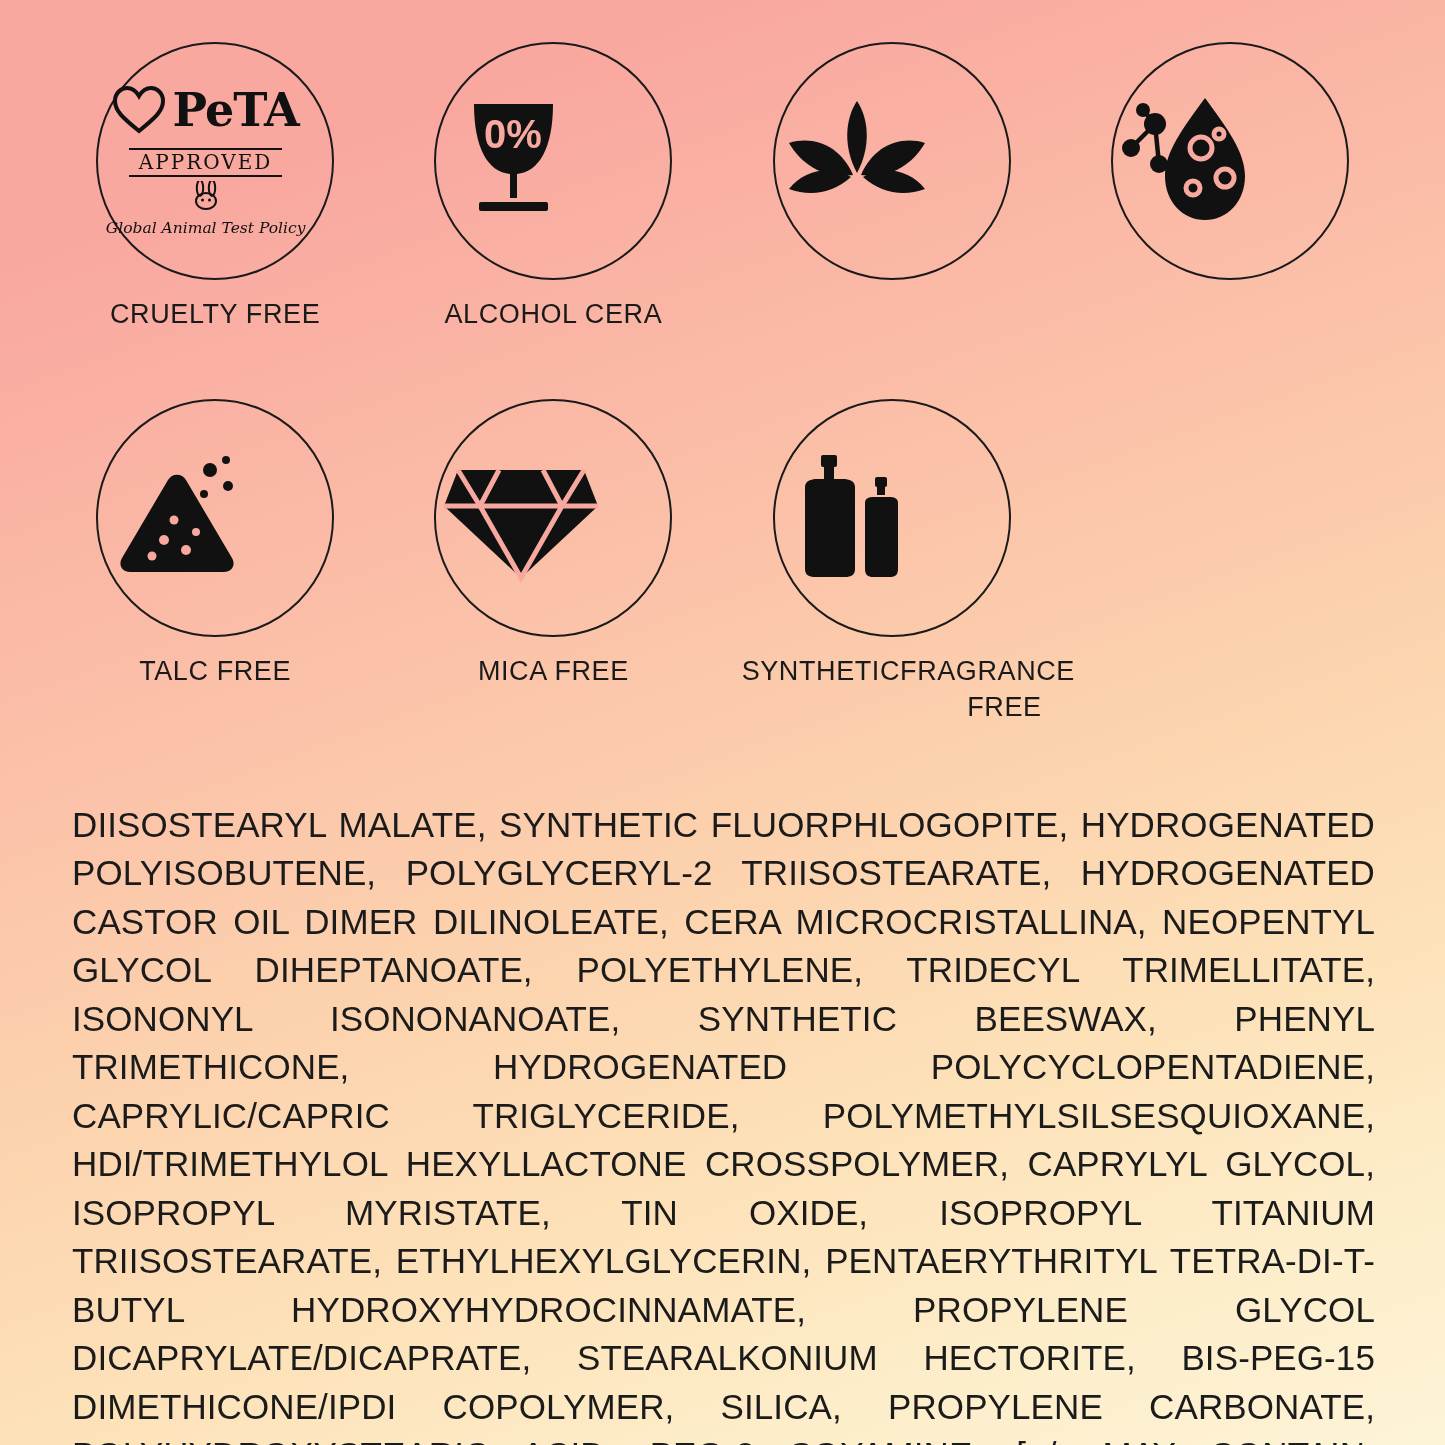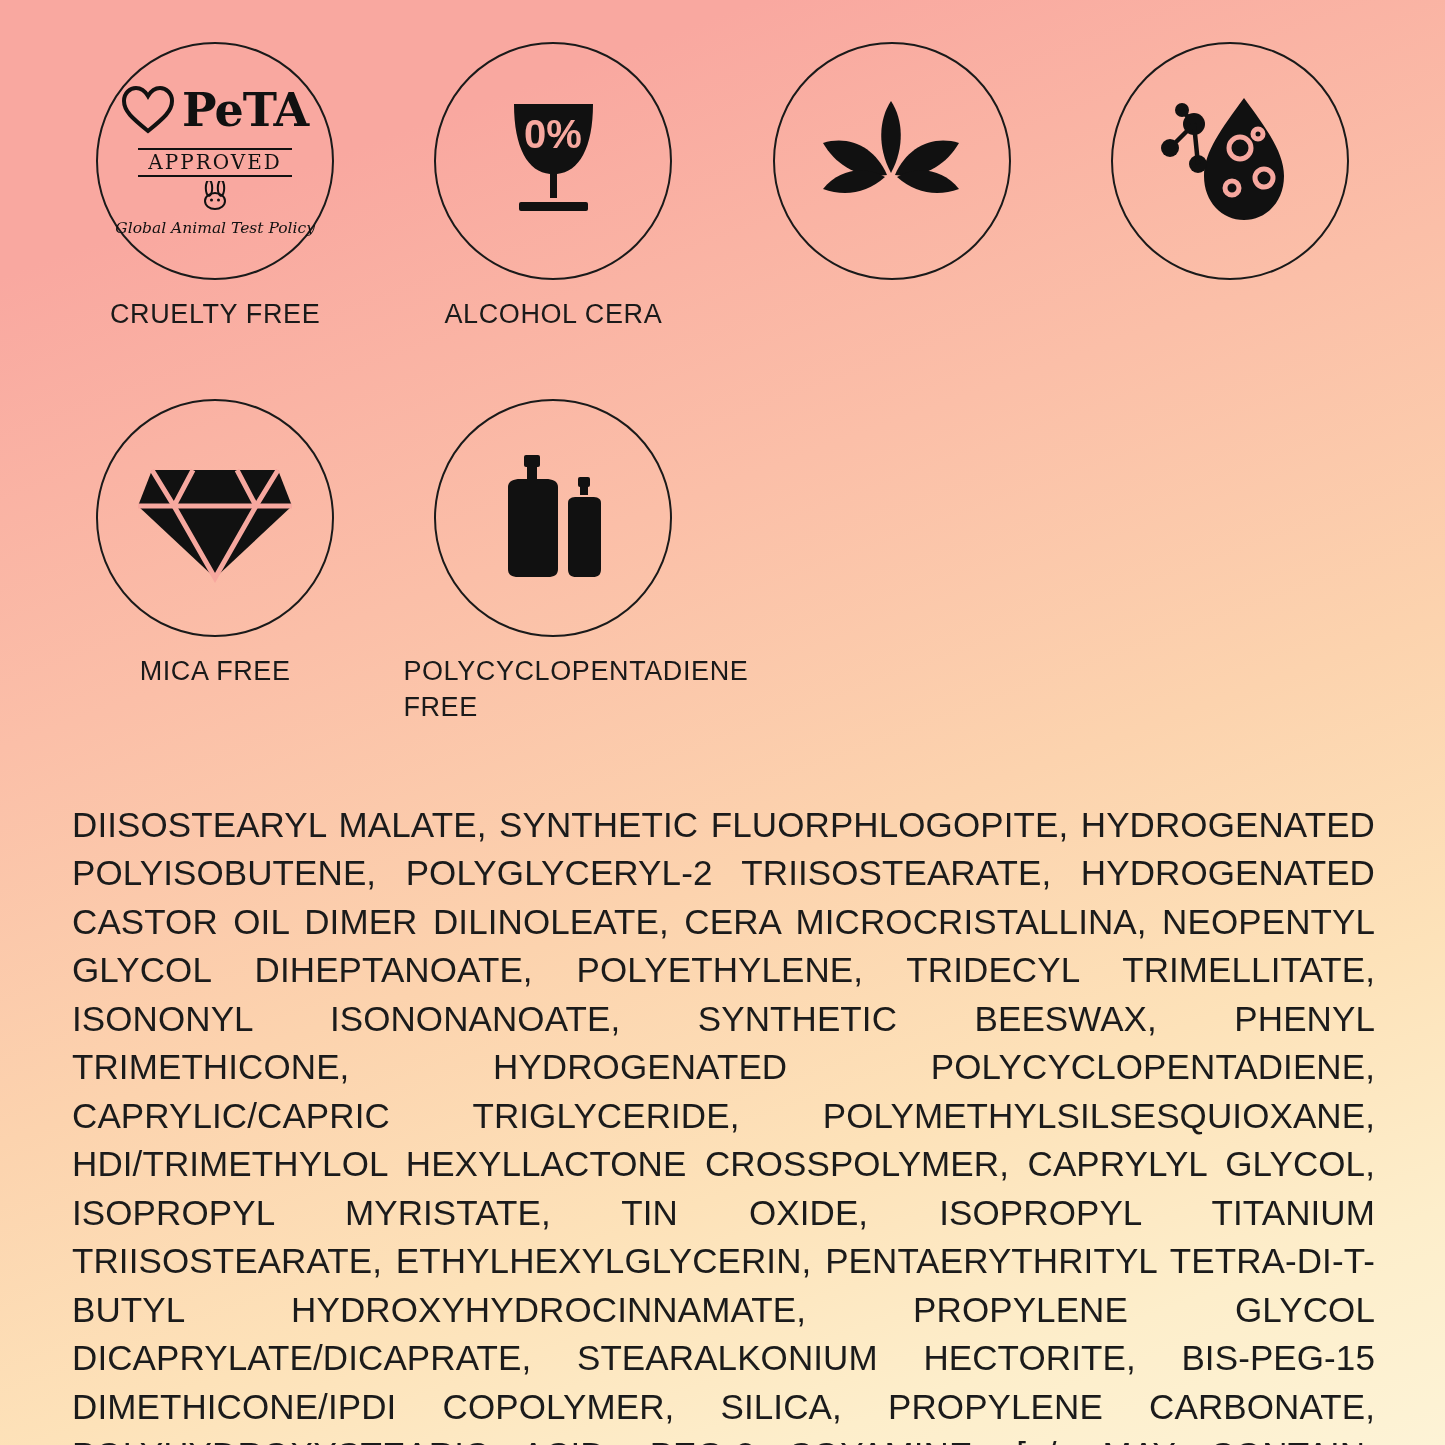--- a/index.html
+++ b/index.html
@@ -35,26 +35,25 @@
     flex-direction: column;
     align-items: center;
   }
   .badge-circle {
     width: 238px;
     height: 238px;
     border: 2.5px solid #1a1a1a;
     border-radius: 50%;
     display: flex;
     align-items: center;
-    justify-content: center;
     box-sizing: border-box;
   }
   .badge-label {
     margin-top: 17px;
-    text-align: left;
+    text-align: right;
     font-size: 27px;
     letter-spacing: 0.6px;
     line-height: 1.32;
     color: #1a1a1a;
     max-width: 300px;
   }
 
   
   .peta {
     display: flex;
@@ -190,20 +189,41 @@
           <g fill="none" stroke="#f7a89f" stroke-width="5">
             <circle cx="88" cy="62" r="11"></circle>
             <circle cx="112" cy="92" r="9"></circle>
             <circle cx="80" cy="102" r="7"></circle>
             <circle cx="106" cy="48" r="5"></circle>
           </g>
         </svg>
       </div>
     </div>
 
+    <div class="badge">
+      <div class="badge-circle">
+        <svg width="160" height="145" viewBox="0 0 160 145">
+          <g fill="#111">
+            <path d="M70 34 C74 27 84 27 88 34 L134 112 C138 119 134 126 126 126 L32 126 C24 126 20 119 24 112 Z"></path>
+            <circle cx="112" cy="24" r="7"></circle>
+            <circle cx="130" cy="40" r="5"></circle>
+            <circle cx="106" cy="48" r="4"></circle>
+            <circle cx="128" cy="14" r="4"></circle>
+          </g>
+          <g fill="#f7a89f">
+            <circle cx="66" cy="94" r="5"></circle>
+            <circle cx="88" cy="104" r="5"></circle>
+            <circle cx="76" cy="74" r="4.5"></circle>
+            <circle cx="54" cy="110" r="4.5"></circle>
+            <circle cx="98" cy="86" r="4"></circle>
+          </g>
+        </svg>
+      </div>
+      <div class="badge-label">TALC FREE</div>
+    </div>
 
     <div class="badge">
       <div class="badge-circle">
         <svg width="170" height="140" viewBox="0 0 170 140">
           <g fill="#111">
             <path d="M22 22 L148 22 L162 58 L85 130 L8 58 Z"></path>
           </g>
           <g fill="none" stroke="#f7a89f" stroke-width="5">
             <path d="M22 22 L44 58 L85 130 L126 58 L148 22"></path>
             <path d="M8 58 L162 58"></path>
@@ -220,21 +240,21 @@
           <g fill="#111">
             <rect x="46" y="12" width="16" height="12" rx="2"></rect>
             <rect x="49" y="24" width="10" height="12"></rect>
             <path d="M30 44 C30 38 36 36 42 36 L68 36 C74 36 80 38 80 44 L80 126 C80 132 76 134 70 134 L40 134 C34 134 30 132 30 126 Z"></path>
             <rect x="100" y="34" width="12" height="10" rx="2"></rect>
             <rect x="102" y="44" width="8" height="8"></rect>
             <path d="M90 60 C90 55 94 54 99 54 L114 54 C119 54 123 55 123 60 L123 126 C123 132 120 134 115 134 L98 134 C93 134 90 132 90 126 Z"></path>
           </g>
         </svg>
       </div>
-      <div class="badge-label">POLYCYCLOPENTADIENE FREE</div>
+      <div class="badge-label">SYNTHETICFRAGRANCE FREE</div>
     </div>
 
   </div>
 
   <div class="ingredients">
     <p class="ing-body">DIISOSTEARYL MALATE, SYNTHETIC FLUORPHLOGOPITE, HYDROGENATED POLYISOBUTENE, POLYGLYCERYL-2 TRIISOSTEARATE, HYDROGENATED CASTOR OIL DIMER DILINOLEATE, CERA MICROCRISTALLINA, NEOPENTYL GLYCOL DIHEPTANOATE, POLYETHYLENE, TRIDECYL TRIMELLITATE, ISONONYL ISONONANOATE, SYNTHETIC BEESWAX, PHENYL TRIMETHICONE, HYDROGENATED POLYCYCLOPENTADIENE, CAPRYLIC/CAPRIC TRIGLYCERIDE, POLYMETHYLSILSESQUIOXANE, HDI/TRIMETHYLOL HEXYLLACTONE CROSSPOLYMER, CAPRYLYL GLYCOL, ISOPROPYL MYRISTATE, TIN OXIDE, ISOPROPYL TITANIUM TRIISOSTEARATE, ETHYLHEXYLGLYCERIN, PENTAERYTHRITYL TETRA-DI-T-BUTYL HYDROXYHYDROCINNAMATE, PROPYLENE GLYCOL DICAPRYLATE/DICAPRATE, STEARALKONIUM HECTORITE, BIS-PEG-15 DIMETHICONE/IPDI COPOLYMER, SILICA, PROPYLENE CARBONATE, POLYHYDROXYSTEARIC ACID, PEG-2 SOYAMINE. [+/- MAY CONTAIN: TITANIUM DIOXIDE (CI 77891), IRON OXIDES (CI 77491, CI 77492, CI 77499), RED 6 (CI 15850), BLUE 1 (CI 42090), YELLOW 6 (CI 15985), RED 7 (CI 15850), RED 27 (CI 45410)]</p>
   </div>
 
 </div>
 

